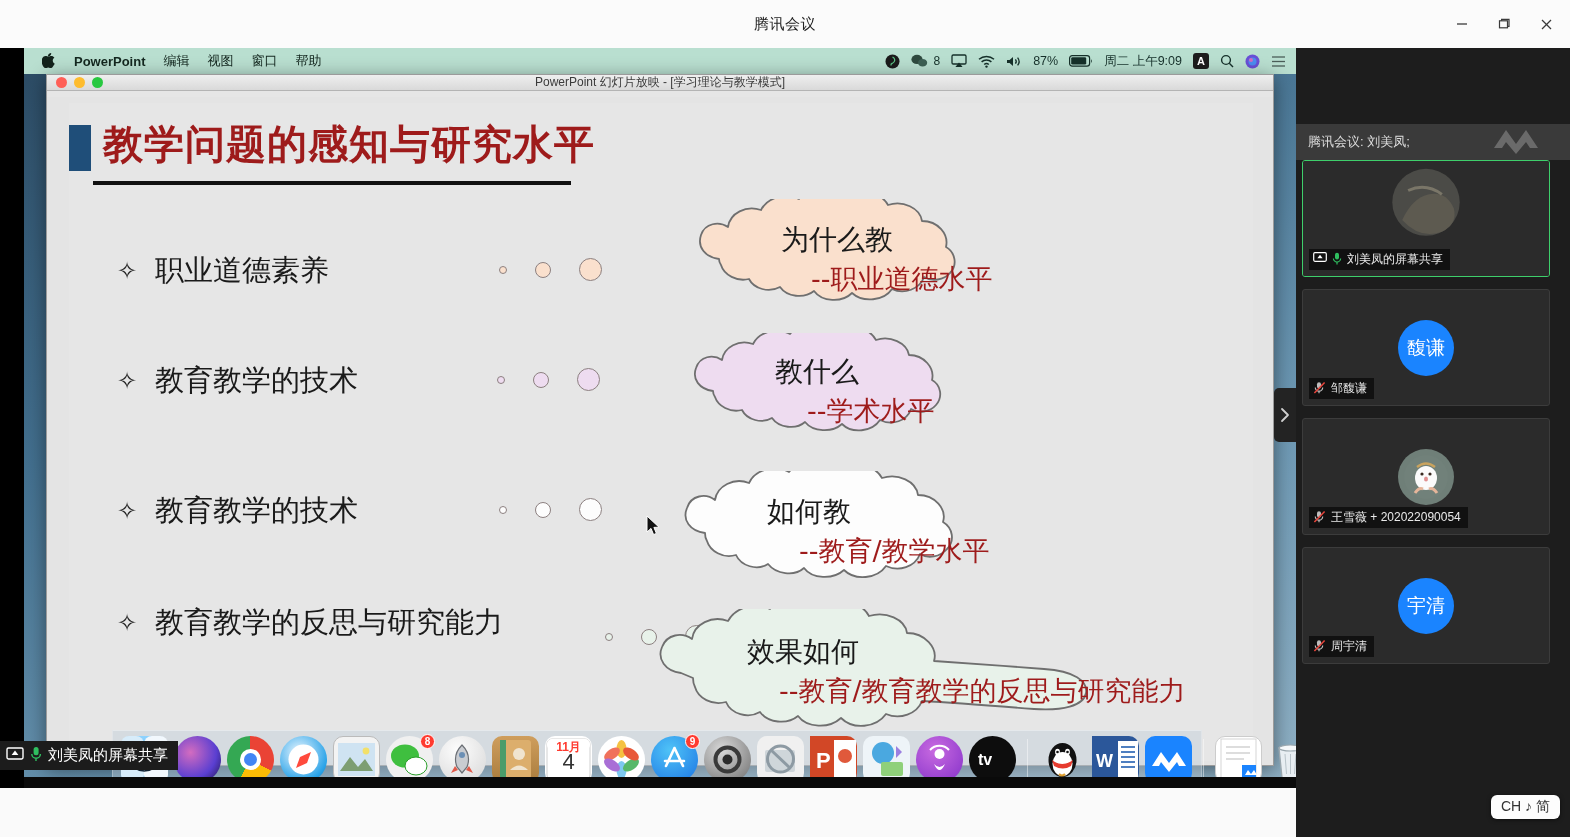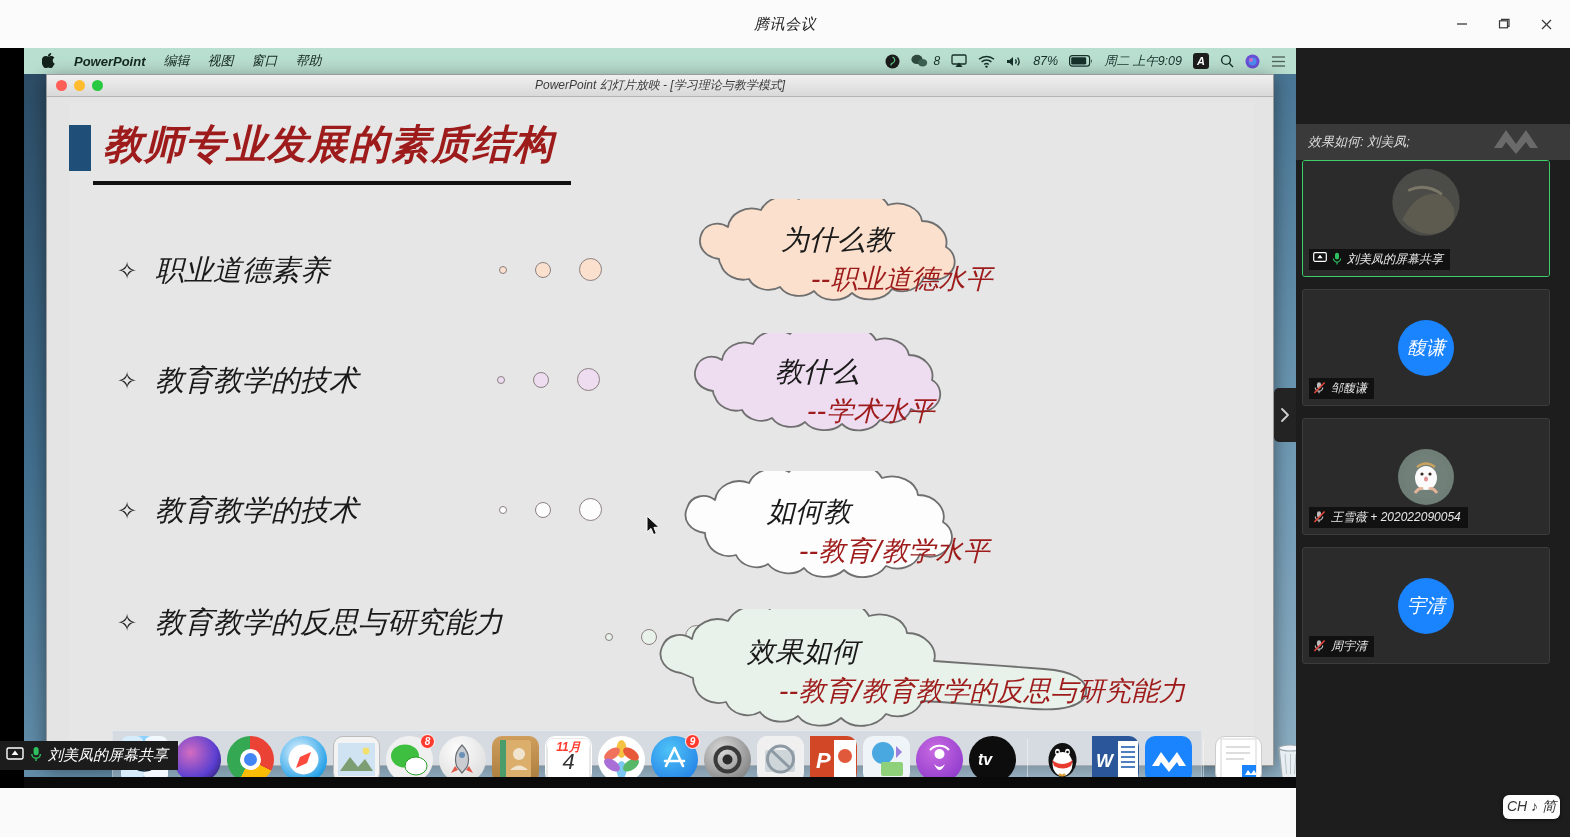--- a/index.html
+++ b/index.html
@@ -1,21 +1,21 @@
 <!DOCTYPE html>
 <html><head>
 <meta charset="utf-8">
 <style>
   * { box-sizing: border-box; margin: 0; padding: 0; }
   html, body {
     width: 1570px; height: 837px;
     font-family: "Liberation Sans", "DejaVu Sans", sans-serif;
     background: #ffffff; overflow: hidden;
   }
-  #root { position: relative; width: 1570px; height: 837px; background: #fafafa; font-style: italic; }
+  #root { position: relative; width: 1570px; height: 837px; background: #fafafa; }
 
   
   .tm-titlebar {
     position: absolute; left: 0; top: 0; width: 1570px; height: 48px;
     background: #fbfbfb; display: flex; align-items: center; justify-content: center;
   }
   .tm-title { font-size: 15px; color: #222; letter-spacing: .5px; }
   .tm-winbtns {
     position: absolute; right: 14px; top: 0; height: 48px;
     display: flex; align-items: center; gap: 22px;
@@ -60,21 +60,21 @@
     display: flex; align-items: center; justify-content: center;
   }
 
   
   .ppt-window {
     position: absolute; left: 22px; top: 26px; width: 1228px; height: 692px;
     background: #e6e6e6; border: 1px solid #9b9b9b;
     box-shadow: 0 4px 18px rgba(0,0,0,.45); overflow: hidden;
   }
   .ppt-titlebar {
-    height: 22px; width: 100%;
+    height: 16px; width: 100%;
     background: linear-gradient(#efefef,#d9d9d9);
     border-bottom: 1px solid #b4b4b4;
     display: flex; align-items: center; position: relative;
   }
   .traffic { display: flex; gap: 7px; padding-left: 9px; }
   .tl { width: 11px; height: 11px; border-radius: 50%; }
   .tl.r { background: #ff5f57; } .tl.y { background: #febc2e; } .tl.g { background: #28c840; }
   .ppt-doctitle {
     position: absolute; left: 0; right: 0; text-align: center;
     font-size: 12px; color: #3b3b3b;
@@ -178,21 +178,21 @@
   .avatar-circle {
     width: 56px; height: 56px; border-radius: 50%; background: #1a84ff;
     color: #fff; font-size: 19px; display: flex; align-items: center; justify-content: center;
     font-family: "DejaVu Sans","Liberation Sans",sans-serif;
   }
   .avatar-photo { width: 56px; height: 56px; border-radius: 50%; overflow: hidden; }
   .tile-screencap { position: absolute; left: 0; top: 0; width: 100%; height: 100%; }
 
   .ime-pill {
     position: absolute; right: 10px; bottom: 18px; background: #fdfdfd; color: #333;
-    font-size: 14px; border-radius: 6px; padding: 3px 4px; z-index: 40;
+    font-size: 14px; border-radius: 6px; padding: 3px 10px; z-index: 40;
     box-shadow: 0 1px 4px rgba(0,0,0,.5); white-space: nowrap;
   }
   .bottom-strip { position:absolute; left:0; bottom:0; width:1296px; height:11px; background:#0a0a0a;}
 </style>
 </head>
 <body>
 
 <div id="root">
 
   <div class="tm-titlebar">
@@ -310,21 +310,21 @@
             <span class="tl y"></span>
             <span class="tl g"></span>
           </div>
           <div class="ppt-doctitle">PowerPoint 幻灯片放映 - [学习理论与教学模式]</div>
         </div>
 
         <div class="slide">
           <div class="slide-inner">
 
             <div class="title-bar-accent"></div>
-            <div class="slide-title">教师专业发展的素质结构</div>
+            <div class="slide-title">教学问题的感知与研究水平</div>
             <div class="title-rule"></div>
 
             <div class="bullet" style="left:48px; top:148px;">
               <span class="dia">✧</span>
               <span>职业道德素养</span>
             </div>
             <div class="bullet" style="left:48px; top:258px;">
               <span class="dia">✧</span>
               <span>教育教学的技术</span>
             </div>
@@ -603,21 +603,21 @@
     <div class="collapse-btn">
       <svg width="10" height="16" viewBox="0 0 10 16">
           <path d="M2 2 L8 8 L2 14" stroke="#cfcfcf" stroke-width="1.8" fill="none" stroke-linecap="round" stroke-linejoin="round"></path>
         </svg>
     </div>
   </div>
 
   <div class="sidebar">
 
     <div class="speaking-bar">
-      <span>效果如何: 刘美凤;</span>
+      <span>腾讯会议: 刘美凤;</span>
     </div>
     <div class="sb-logo">
       <svg width="60" height="30" viewBox="0 0 60 30">
           <path d="M2 24 L14 6 L24 20 L34 6 L46 24 L38 24 L34 18 L24 30 L14 18 L10 24 Z" fill="#cfcfcf"></path>
         </svg>
     </div>
 
     <div class="tiles">
 
       <div class="tile active">

